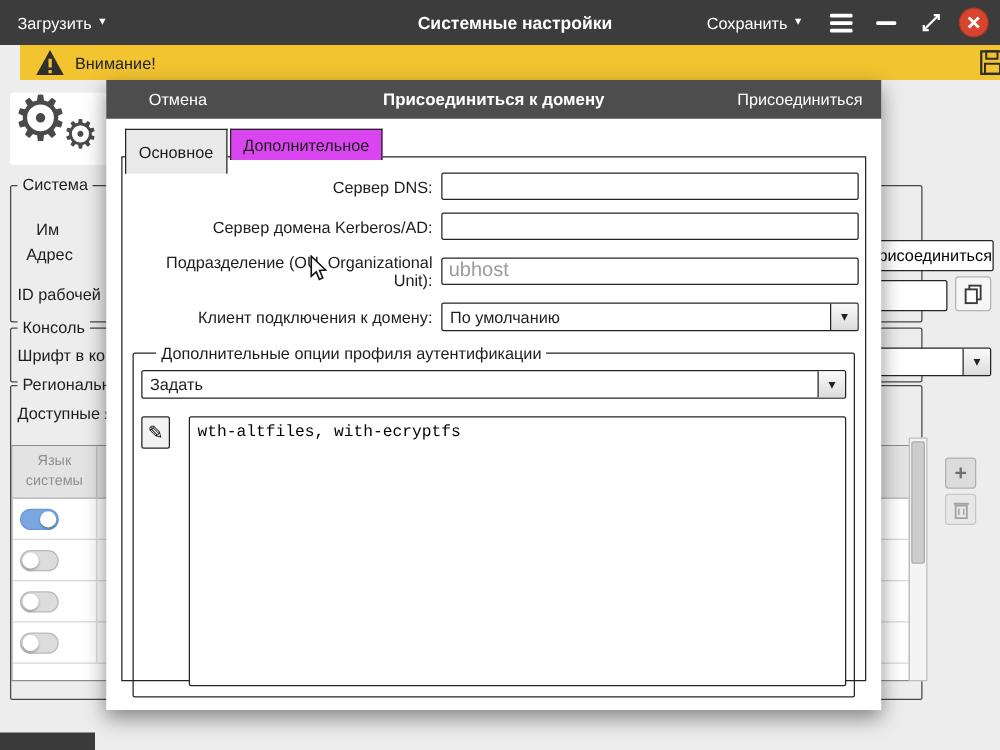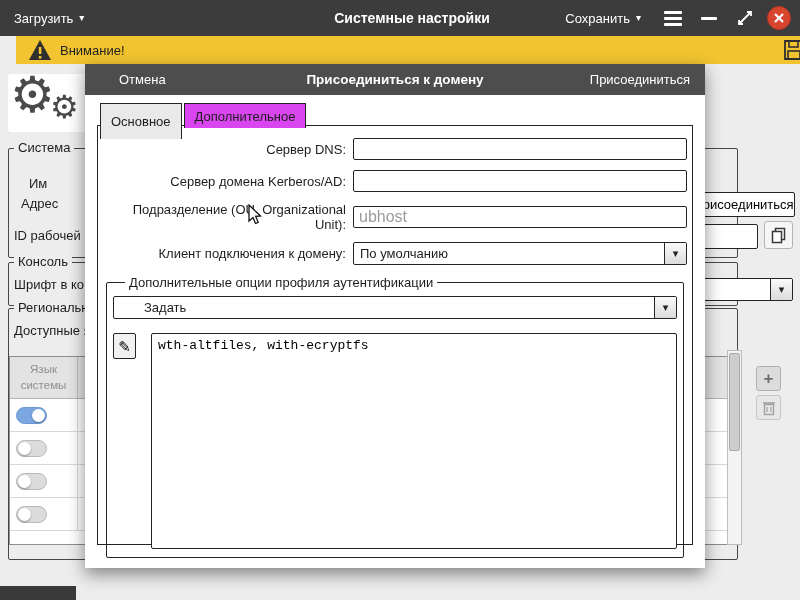--- a/index.html
+++ b/index.html
@@ -91,21 +91,21 @@
   .tin { flex:1; height:22px; border:1.5px solid #242424; border-radius:2px;
          font-family:"Liberation Sans",sans-serif; font-size:16px; padding:0 5px; background:#fff; outline:none; }
   .tin::placeholder { color:#9b9b9b; }
   .combo { flex:1; height:23px; border:1.5px solid #242424; border-radius:2px; background:#fff;
            display:flex; align-items:stretch; overflow:hidden; }
   .cval { flex:1; padding:3px 6px; font-size:13px; white-space:nowrap; }
   .cbtn { width:22px; border-left:1.5px solid #242424; background:linear-gradient(#fafafa,#dcdcdc);
           display:flex; align-items:center; justify-content:center; font-size:11px; color:#222; }
   .afs { border:1.5px solid #242424; border-radius:2px; margin:4px 3px 0 5px; padding:6px 6px 8px; }
   .afs legend { font-size:13px; padding:0 4px; margin-left:12px; }
-  .afs .combo { width:100%;padding-left:24px; }
+  .afs .combo { width:100%; }
   .erow { display:flex; align-items:flex-start; margin-top:14px; }
   .pbtn { width:23px; height:26px; border:1.5px solid #242424; border-radius:2px; background:#f2f2f2;
           font-size:15px; line-height:1; display:flex; align-items:center; justify-content:center; padding:0; }
   .opts { flex:1; margin-left:15px; height:216px; border:1.5px solid #242424; border-radius:2px; resize:none;
           font-family:Liberation Mono, monospace; font-size:13px; padding:4px 6px; outline:none; }
 
   .cursor { position:absolute; left:246px; top:204px; z-index:99; pointer-events:none; }
 </style>
 </head>
 <body>

